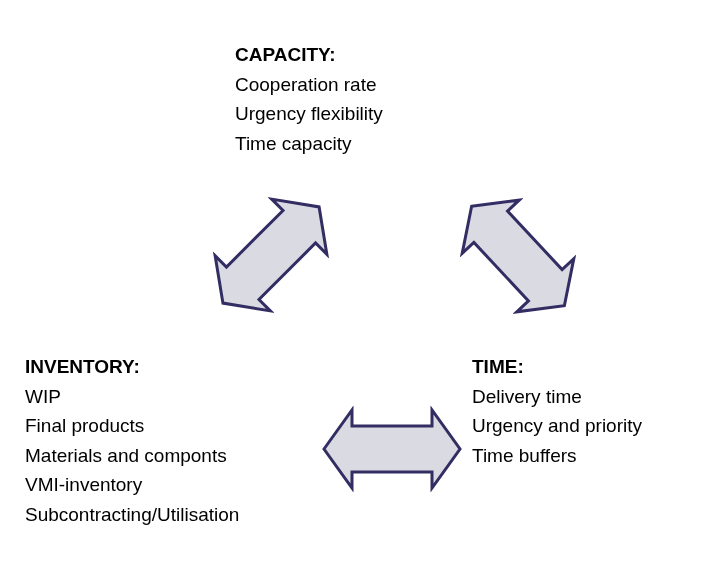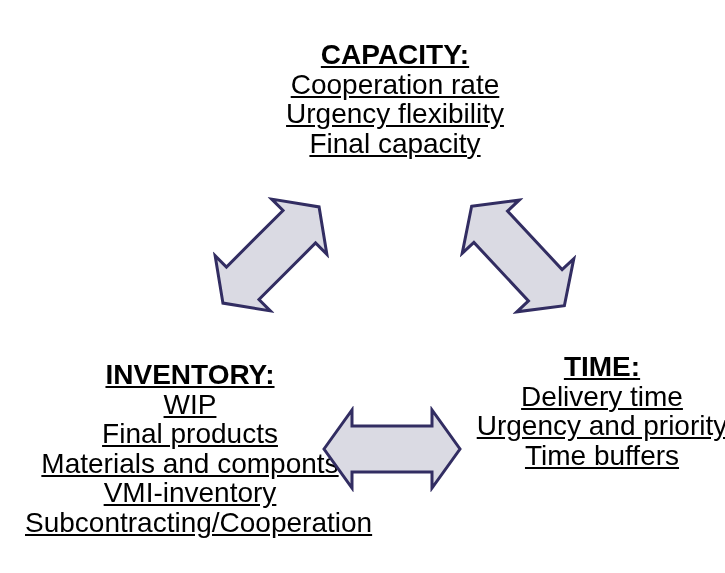--- a/index.html
+++ b/index.html
@@ -14,29 +14,27 @@
     position: relative;
     width: 725px;
     height: 573px;
     background: var(--bg);
     overflow: hidden;
     font-family: "Liberation Sans", "DejaVu Sans", sans-serif;
     color: var(--text-color);
   }
   .node {
     position: absolute;
-    text-align: center;
-    font-size: 28px;
+    font-size: 19px;
     line-height: 29.5px;
     color: var(--text-color);
-    text-decoration: underline;
   }
   .node .title { font-weight: bold; }
   .node-capacity  { left: 235px; top: 40px;  width: 320px; }
-  .node-inventory { left: 25px;  top: 352px; width: 330px; margin-top: 8px; }
+  .node-inventory { left: 25px;  top: 352px; width: 330px; }
   .node-time      { left: 472px; top: 352px; width: 260px; }
   .connector {
     position: absolute;
     width: 144px;
     height: 86px;
   }
   .connector polygon {
     fill: var(--arrow-fill);
     stroke: var(--arrow-stroke);
     stroke-width: 3;
@@ -58,30 +56,30 @@
 </style>
 </head>
 <body>
 
 <div class="slide">
 
   <div class="node node-capacity">
     <div class="title">CAPACITY:</div>
     <div>Cooperation rate</div>
     <div>Urgency flexibility</div>
-    <div>Final capacity</div>
+    <div>Time capacity</div>
   </div>
 
   <div class="node node-inventory">
     <div class="title">INVENTORY:</div>
     <div>WIP</div>
     <div>Final products</div>
     <div>Materials and componts</div>
     <div>VMI-inventory</div>
-    <div>Subcontracting/Cooperation</div>
+    <div>Subcontracting/Utilisation</div>
   </div>
 
   <div class="node node-time">
     <div class="title">TIME:</div>
     <div>Delivery time</div>
     <div>Urgency and priority</div>
     <div>Time buffers</div>
   </div>
 
   <svg class="connector connector-capacity-inventory" viewBox="-4 -4 144 86" xmlns="http://www.w3.org/2000/svg">

